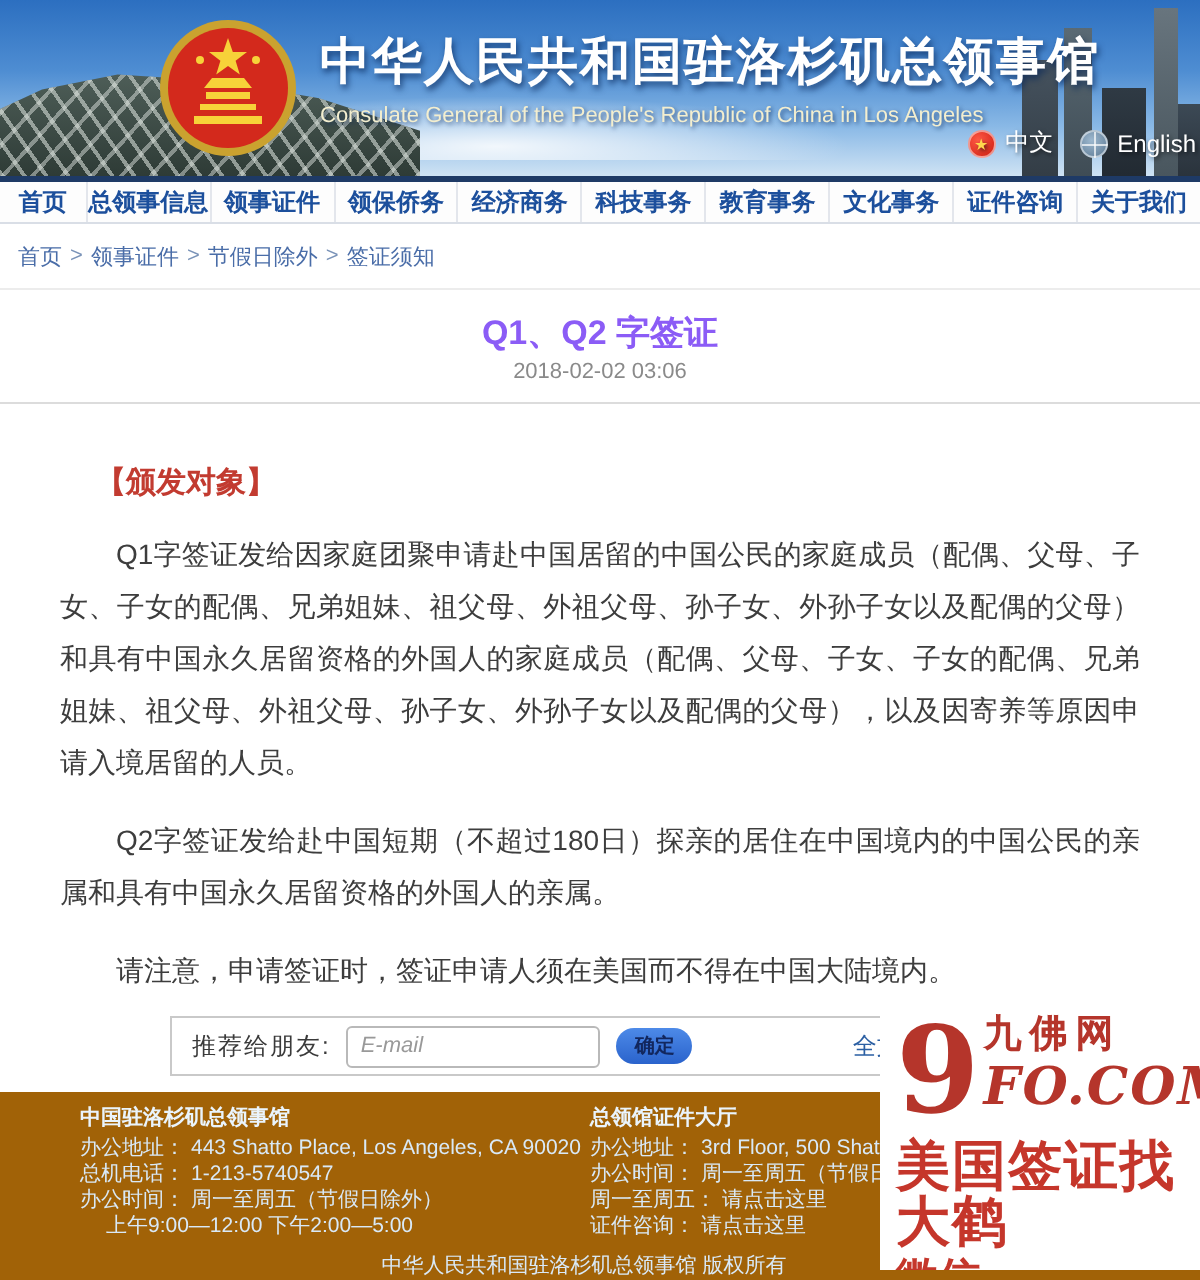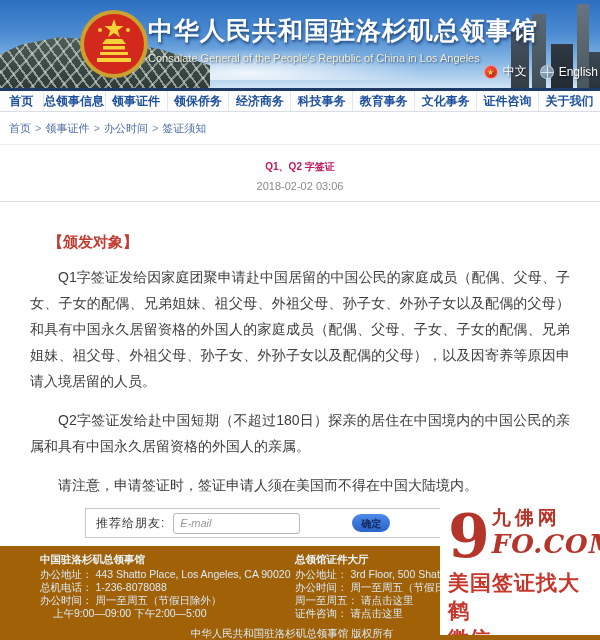--- a/index.html
+++ b/index.html
@@ -33,21 +33,21 @@
       linear-gradient(#46535f,#333d46),
       linear-gradient(#5a6a74,#3f4c55),
       linear-gradient(#2f3a44,#222a32),
       linear-gradient(#68757e,#49565e),
       linear-gradient(#3c4955,#2a333c);
     background-size:18px 58px,14px 74px,22px 44px,12px 84px,16px 36px;
     background-position:6px 30px,27px 14px,46px 44px,72px 4px,84px 52px;
     background-repeat:no-repeat;
   }
   .emblem { position:absolute; left:78px; top:8px; width:72px; height:72px; }
-  .header-titles { position:absolute; left:148px; top:14px; width:360px; }
+  .header-titles { position:absolute; left:160px; top:14px; width:360px; }
   .title-cn {
     color:#ffffff; font-size:25px; font-weight:bold; letter-spacing:1px;
     text-shadow:1px 2px 3px rgba(10,40,90,.75); white-space:nowrap;
   }
   .title-en {
     color:#f3eecf; font-size:11px; margin-top:5px; white-space:nowrap;
     text-shadow:1px 1px 2px rgba(10,40,90,.7);
   }
   .lang-switch {
     position:absolute; right:2px; bottom:8px; display:flex; align-items:center; gap:5px;
@@ -85,21 +85,21 @@
   
   .breadcrumb {
     height:33px; display:flex; align-items:center; padding-left:9px;
     font-size:11px; color:#4a6da8; border-bottom:1px solid #ececec; background:#fff;
   }
   .crumb { cursor:pointer; }
   .crumb-sep { margin:0 4px; color:#7a93b8; }
 
   
   .article-head { text-align:center; padding-top:12px; border-bottom:1px solid #dcdcdc; }
-  .article-title { font-size:10px; font-weight:bold; color:#be185d; line-height:20px; }
+  .article-title { font-size:17px; font-weight:bold; color:#8b5cf6; line-height:20px; }
   .article-date { font-size:11px; color:#8a8a8a; margin-top:3px; padding-bottom:9px; }
   .article-body { padding:0 30px; color:#3d3d3d; }
   .section-heading {
     color:#c23b30; font-size:15px; font-weight:bold; margin-top:28px;
     text-indent:18px; line-height:24px;
   }
   .article-body p {
     font-size:14px; line-height:26px; text-indent:2em; text-align:justify; margin-top:10px;
   }
   .article-body p.p2 { margin-top:13px; }
@@ -113,21 +113,21 @@
   }
   .share-label { font-size:12px; color:#3a3a3a; letter-spacing:1px; }
   .email-input {
     width:127px; height:21px; border:1px solid #b9b9b9; border-radius:3px;
     font-size:11px; font-style:italic; color:#555; padding:0 6px; outline:none;
   }
   .email-input::placeholder { color:#999; font-style:italic; }
   .submit-btn {
     width:38px; height:18px; border:none; border-radius:9px; cursor:pointer;
     background:linear-gradient(180deg,#4d8ae8,#2a63cc);
-    color:#12275e; font-size:10px; font-weight:bold; line-height:17px;margin-left:44px;
+    color:#12275e; font-size:10px; font-weight:bold; line-height:17px;
   }
   .print-link { margin-left:72px; font-size:12px; color:#2b5fa3; cursor:pointer; white-space:nowrap; }
 
   
   .site-footer {
     height:100px; background:#a16207; color:#d9e9f7; font-size:10.5px;
     padding:6px 16px 0 40px; position:relative;
   }
   .footer-cols { display:flex; }
   .footer-col-left { width:255px; }
@@ -150,21 +150,21 @@
   .wm-9 {
     font-family:"DejaVu Serif","Liberation Serif",serif; font-weight:bold;
     font-size:60px; line-height:58px; color:#b5352b;
   }
   .wm-col { display:flex; flex-direction:column; margin-left:2px; }
   .wm-cn { font-size:19px; font-weight:bold; color:#b5352b; letter-spacing:4px; line-height:22px; }
   .wm-domain {
     font-family:"DejaVu Serif","Liberation Serif",serif; font-style:italic; font-weight:bold;
     font-size:26px; line-height:30px; color:#b5352b; letter-spacing:1px;
   }
-  .wm-line2 { font-size:21px; font-weight:bold; color:#c5362b; line-height:28px; margin-top:4px; letter-spacing:1px; }
+  .wm-line2 { font-size:27px; font-weight:bold; color:#c5362b; line-height:28px; margin-top:4px; letter-spacing:1px; }
   .wm-line3 {
     font-size:21px; font-weight:bold; color:#c5362b; line-height:28px; letter-spacing:0;
     font-family:"DejaVu Serif","Liberation Serif",serif;
   }
 </style>
 </head>
 <body>
 
 <div class="page">
 
@@ -211,21 +211,21 @@
     <div class="nav-item">文化事务</div>
     <div class="nav-item">证件咨询</div>
     <div class="nav-item">关于我们</div>
   </div>
 
   <div class="breadcrumb">
     <span class="crumb">首页</span>
     <span class="crumb-sep">&gt;</span>
     <span class="crumb">领事证件</span>
     <span class="crumb-sep">&gt;</span>
-    <span class="crumb">办公时间</span>
+    <span class="crumb">节假日除外</span>
     <span class="crumb-sep">&gt;</span>
     <span class="crumb">签证须知</span>
   </div>
 
   <div class="article-head">
     <div class="article-title">Q1、Q2 字签证</div>
     <div class="article-date">2018-02-02 03:06</div>
   </div>
   <div class="article-body">
     <div class="section-heading">【颁发对象】</div>
@@ -244,28 +244,28 @@
   <div class="site-footer">
     <div class="footer-cols">
       <div class="footer-col-left">
         <div class="footer-title">中国驻洛杉矶总领事馆</div>
         <div class="footer-row">
           <span class="lbl">办公地址：</span>
           <span class="val">443 Shatto Place, Los Angeles, CA 90020</span>
         </div>
         <div class="footer-row">
           <span class="lbl">总机电话：</span>
-          <span class="val">1-236-8078088</span>
+          <span class="val">1-213-5740547</span>
         </div>
         <div class="footer-row">
           <span class="lbl">办公时间：</span>
           <span class="val">周一至周五（节假日除外）</span>
         </div>
         <div class="footer-row cont">
-          <span class="val">上午9:00—09:00 下午2:00—5:00</span>
+          <span class="val">上午9:00—12:00 下午2:00—5:00</span>
         </div>
       </div>
       <div class="footer-col-right">
         <div class="footer-title">总领馆证件大厅</div>
         <div class="footer-row">
           <span class="lbl">办公地址：</span>
           <span class="val">3rd Floor, 500 Shatto Pla</span>
         </div>
         <div class="footer-row">
           <span class="lbl">办公时间：</span>

